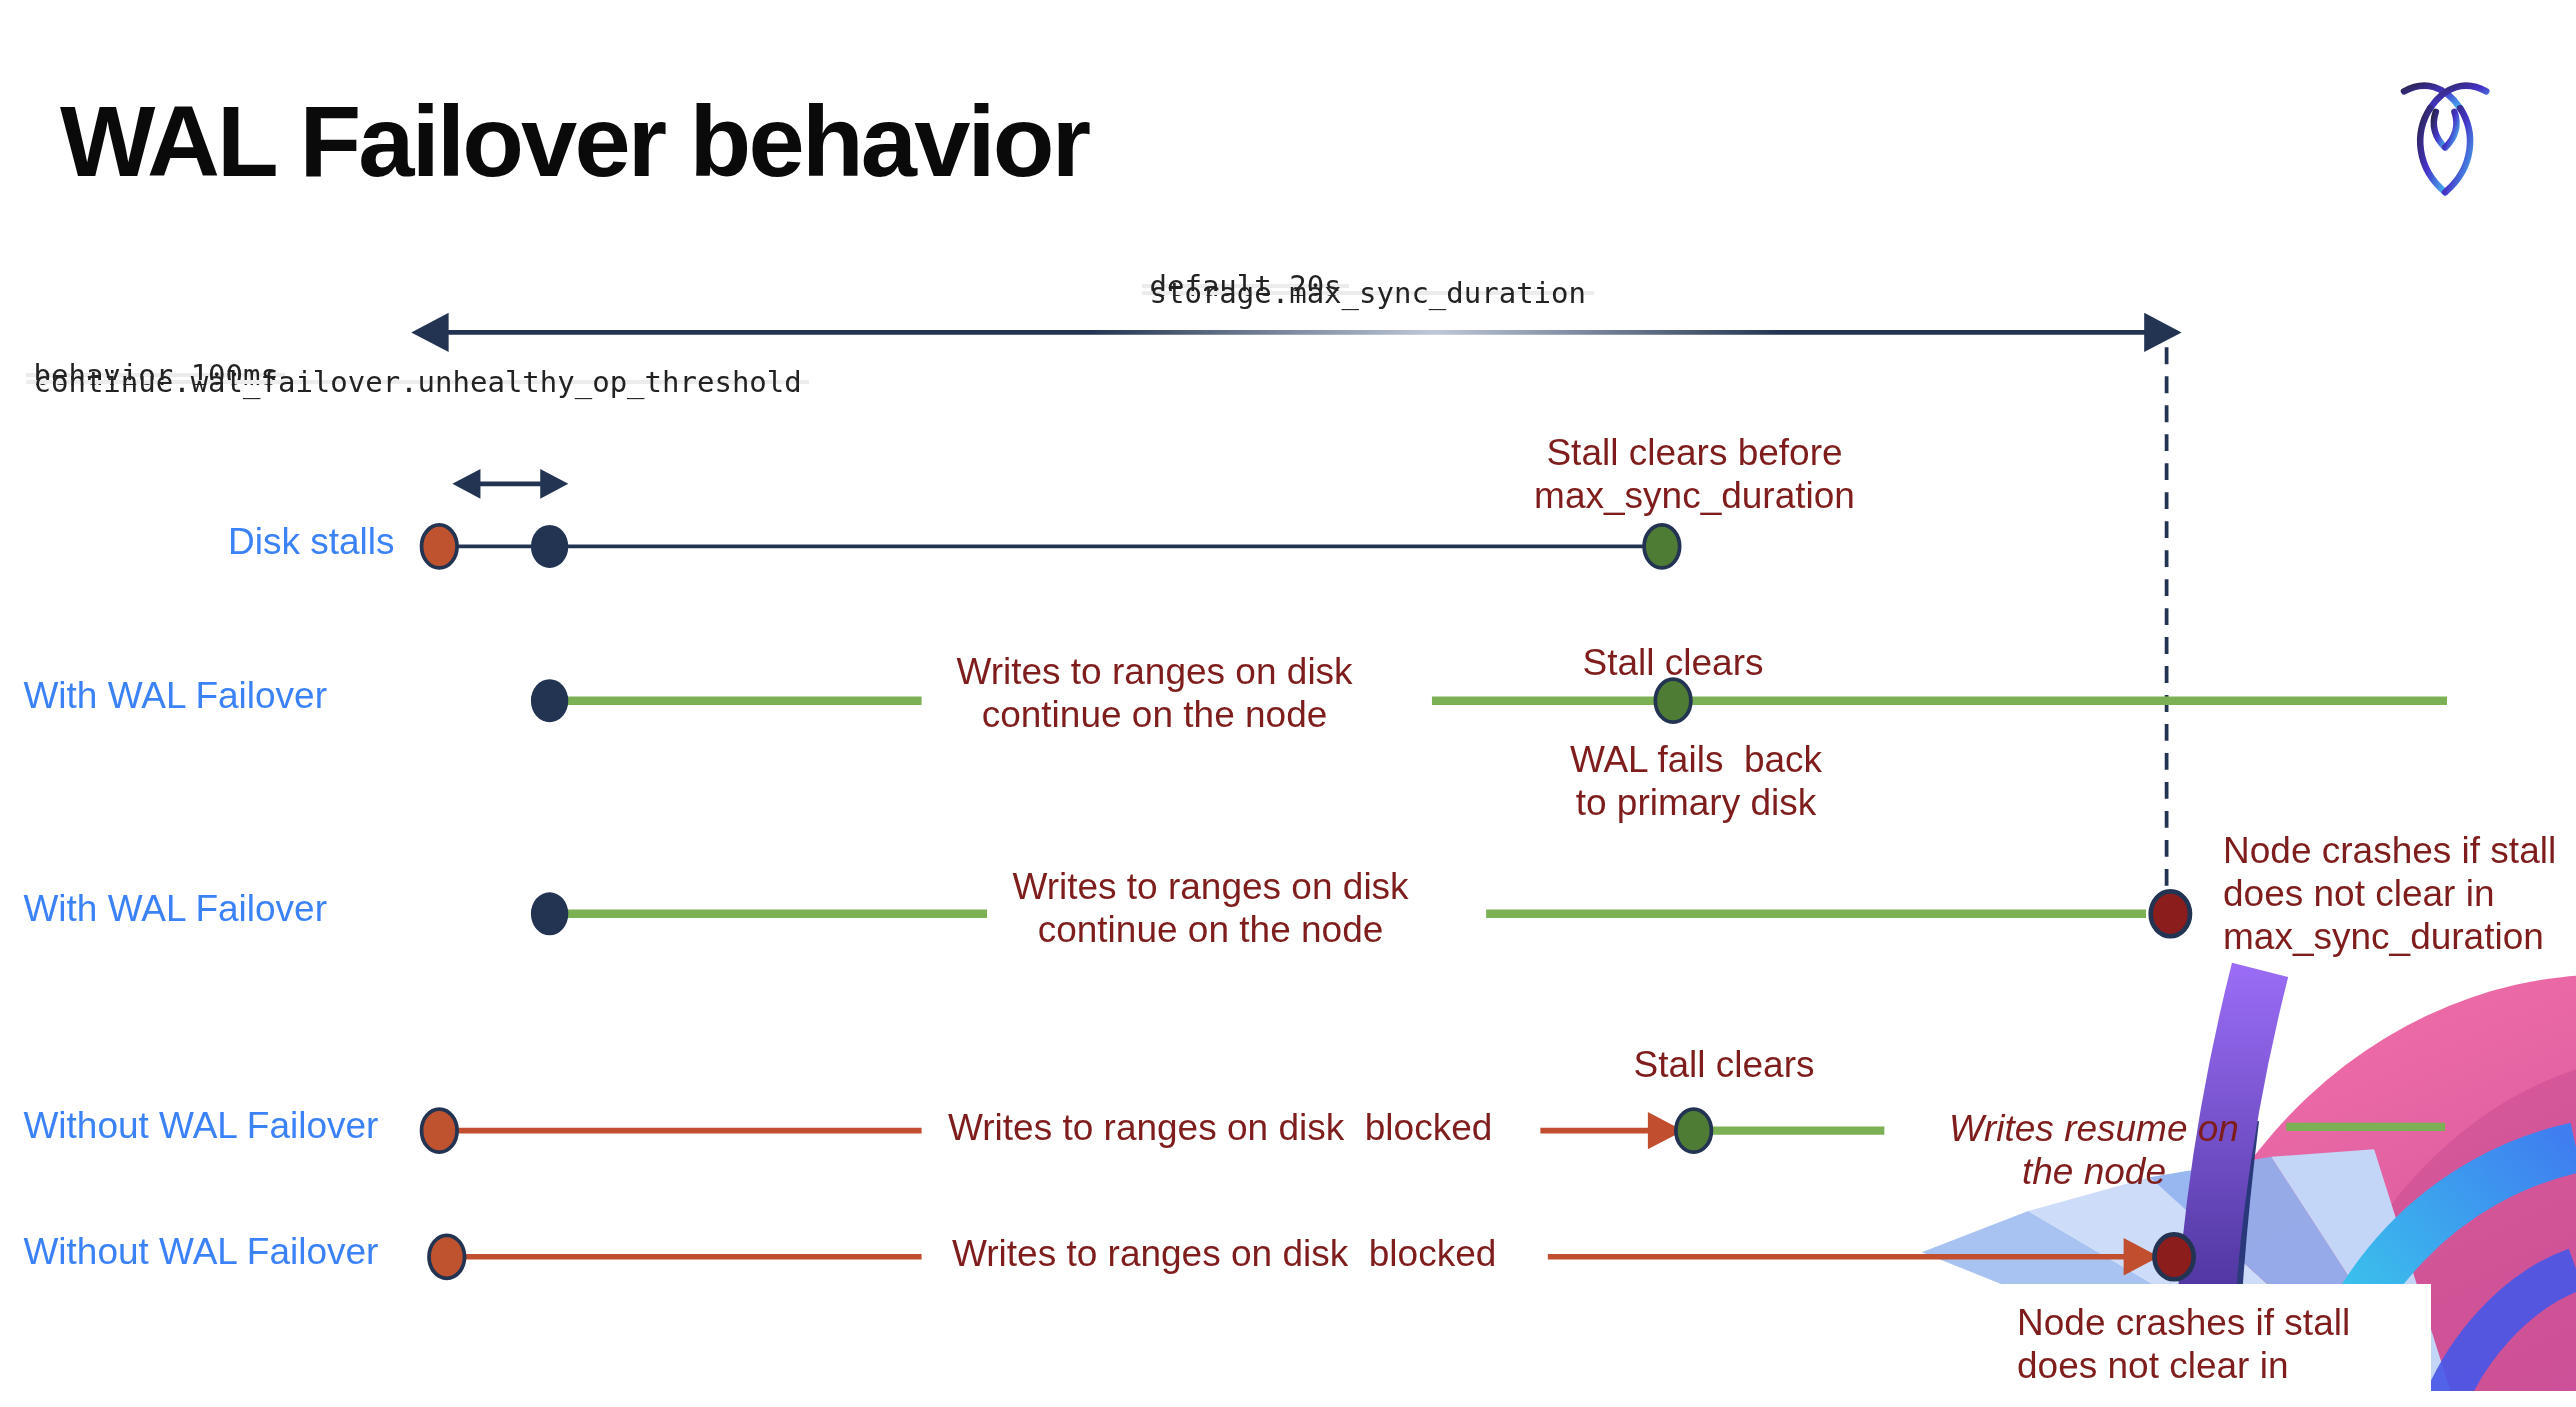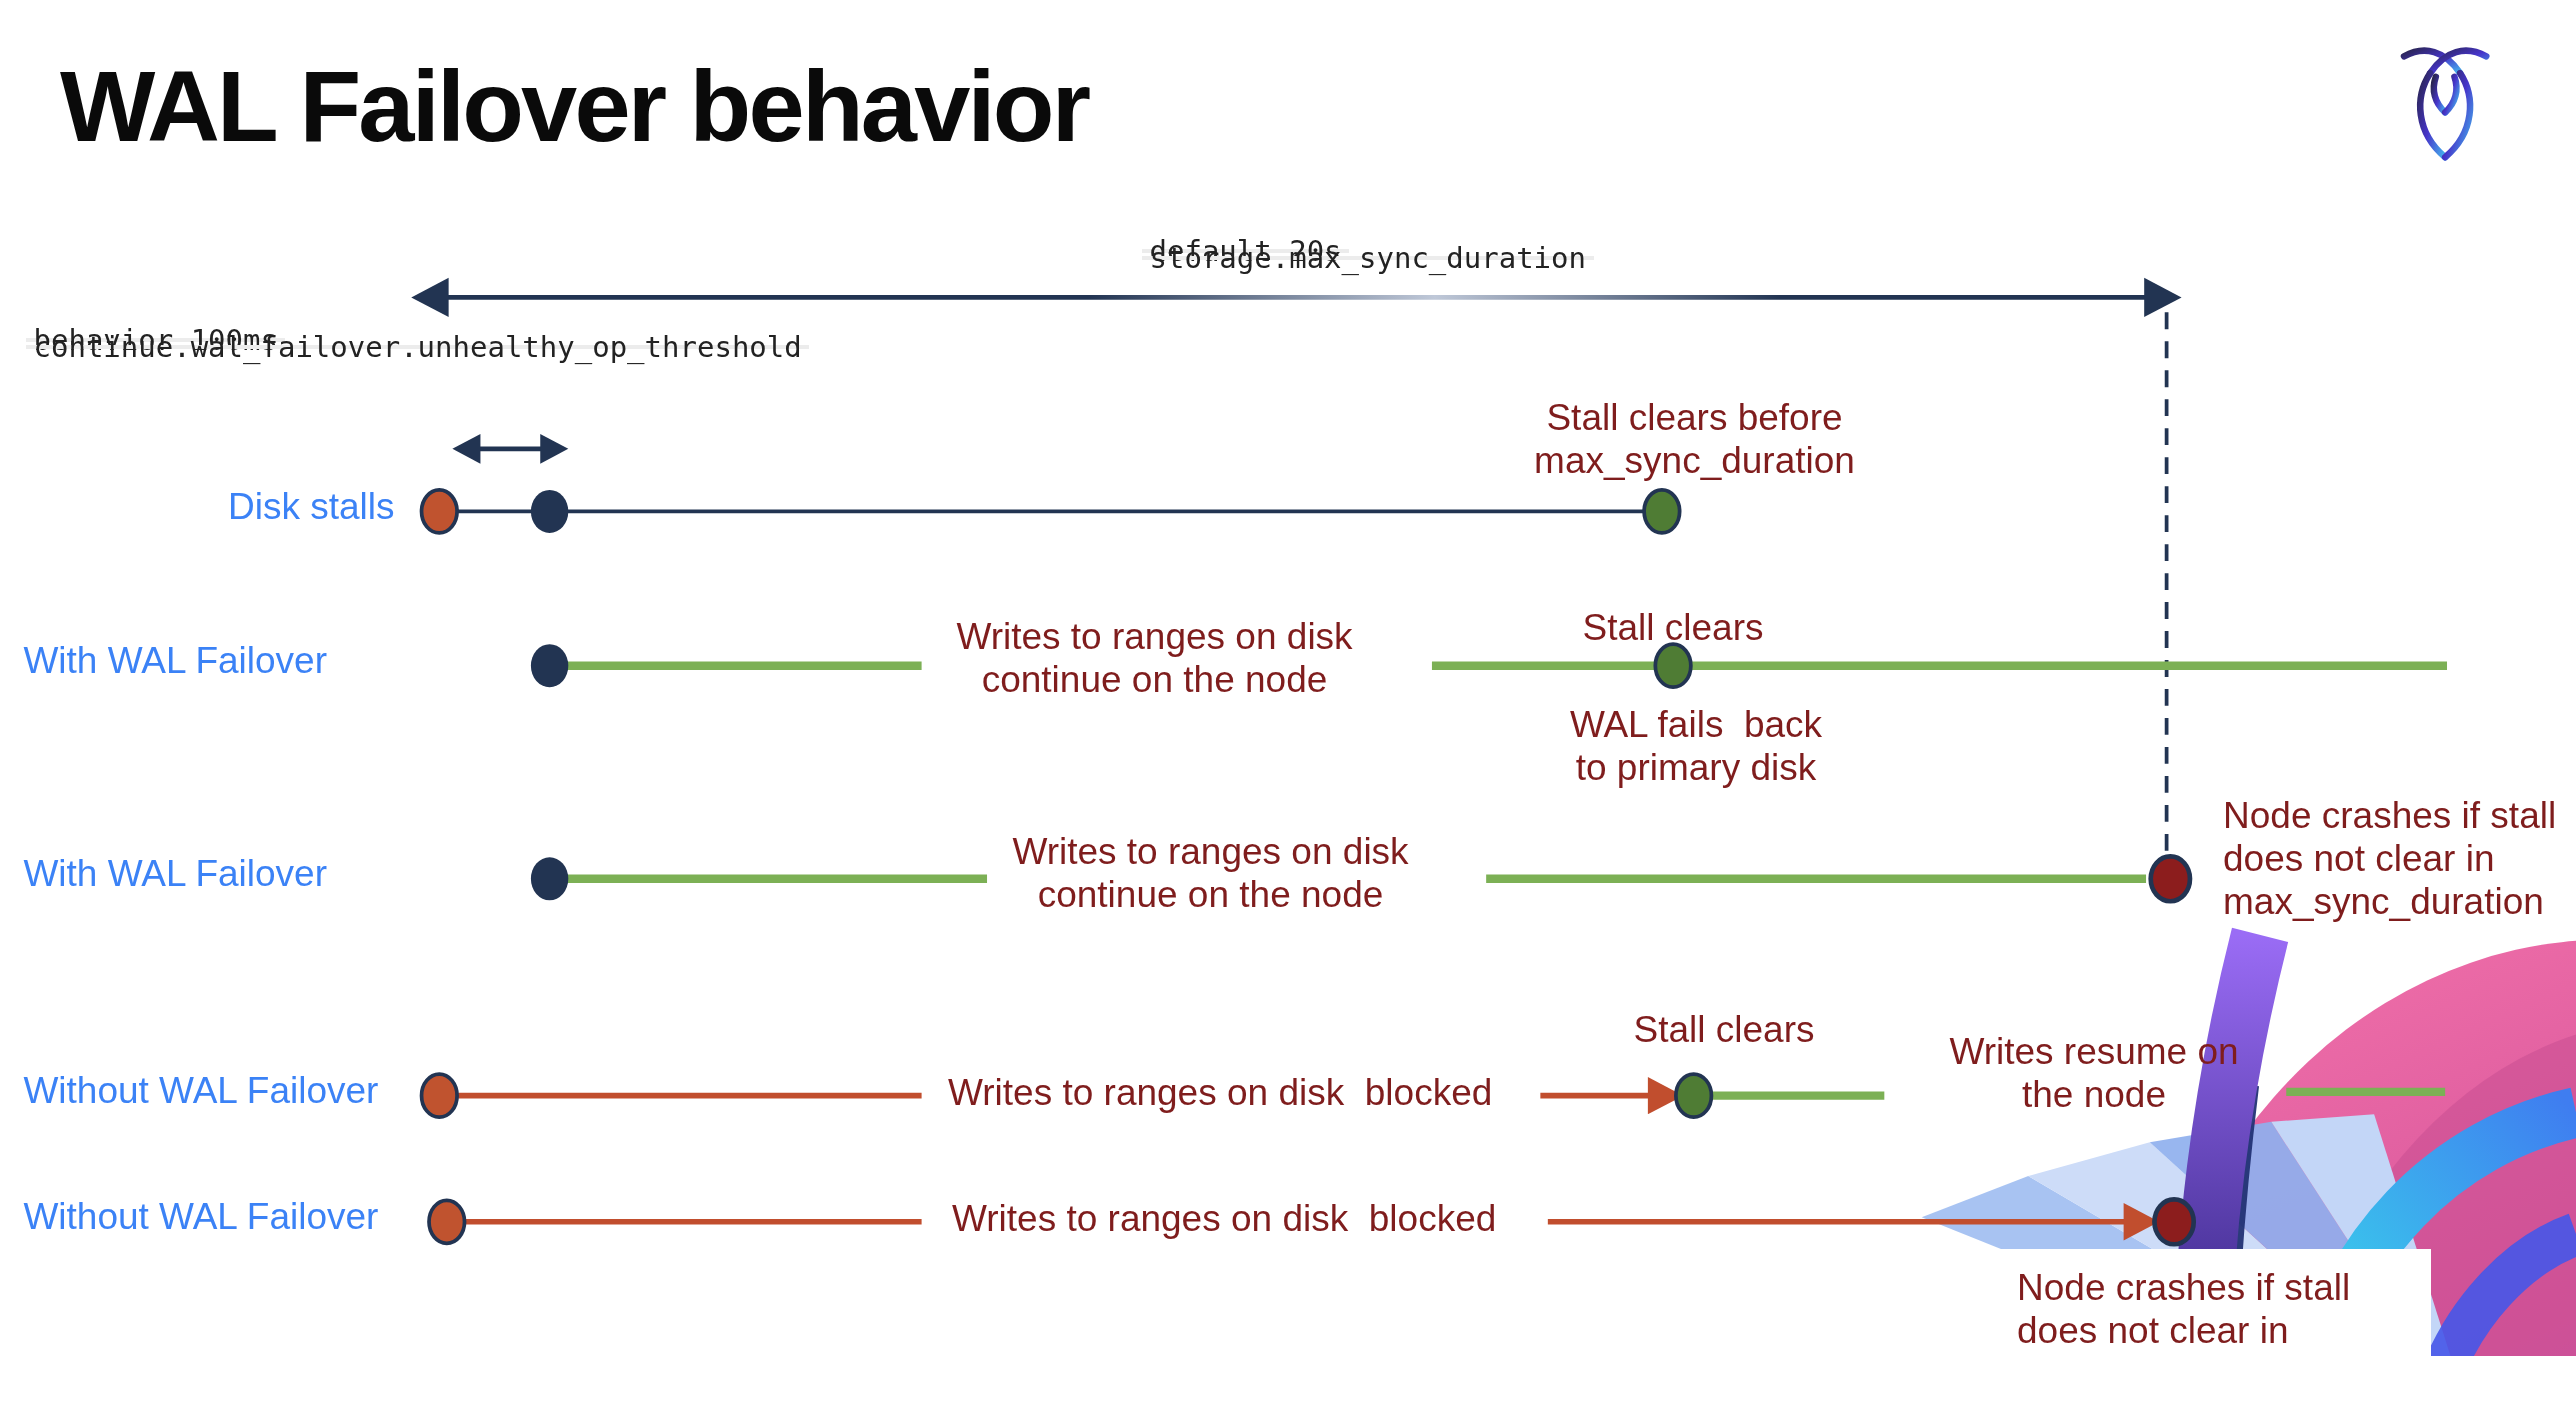--- a/index.html
+++ b/index.html
@@ -3,20 +3,21 @@
 <meta charset="utf-8">
 <style>
   html,body{margin:0;padding:0;background:#ffffff;}
   #canvas{
     position:relative;
     width:2576px;height:1356px;
     overflow:hidden;
     background:#ffffff;
     font-family:"Liberation Sans", sans-serif;
     color:#151515;
+    margin-top:35px;
   }
   #diagram-svg{position:absolute;left:0;top:0;z-index:1;}
   .txt{position:absolute;z-index:2;}
   .title{
     font-size:101px;font-weight:700;letter-spacing:-2.8px;color:#0a0a0a;
     white-space:nowrap;
   }
   .mono-label{font-family:"DejaVu Sans Mono", monospace;font-size:29px;color:#222;line-height:41px;}
   .mono-label .hl{background:var(--label-bg);padding:1.9px 7.5px;display:inline-block;}
   .mono-label div{line-height:0;}
@@ -177,21 +178,21 @@
 to primary disk</div>
 
   <div class="txt note center" style="left:991px;top:830px;width:439px;">Writes to ranges on disk
 continue on the node</div>
   <div class="txt note" style="left:2223px;top:794px;width:355px;">Node crashes if stall
 does not clear in
 max_sync_duration</div>
 
   <div class="txt note" style="left:948px;top:1071px;white-space:pre;">Writes to ranges on disk  blocked</div>
   <div class="txt note center" style="left:1584px;top:1008px;width:280px;">Stall clears</div>
-  <div class="txt note center" style="left:1935px;top:1030px;width:318px;">Writes resume on
+  <div class="txt note center" style="left:1935px;top:1072px;width:318px;font-style:italic;">Writes resume on
 the node</div>
 
   <div class="txt note" style="left:952px;top:1197px;white-space:pre;">Writes to ranges on disk  blocked</div>
   <div class="crash-box" style="left:1989px;top:1249px;width:442px;height:159px;">
     <div class="note" style="position:static;">Node crashes if stall
 does not clear in
 max_sync_duration</div>
   </div>
 
 </div>

